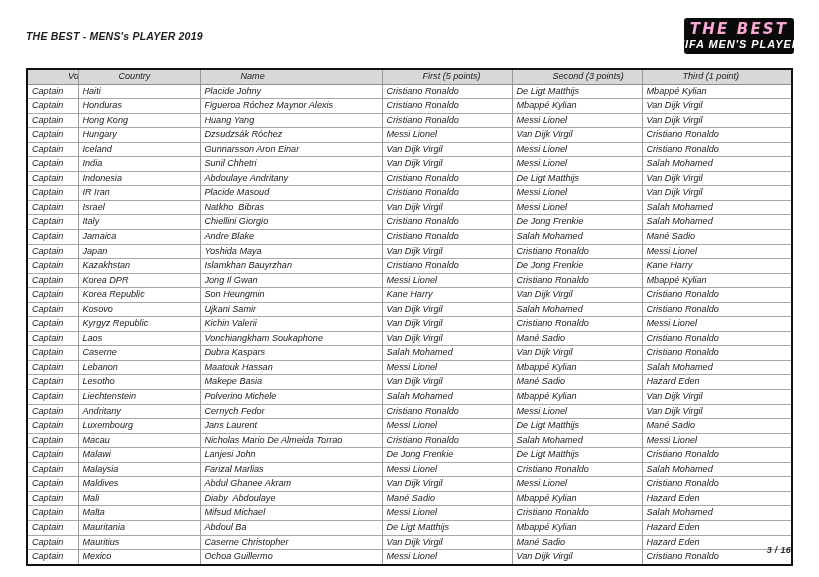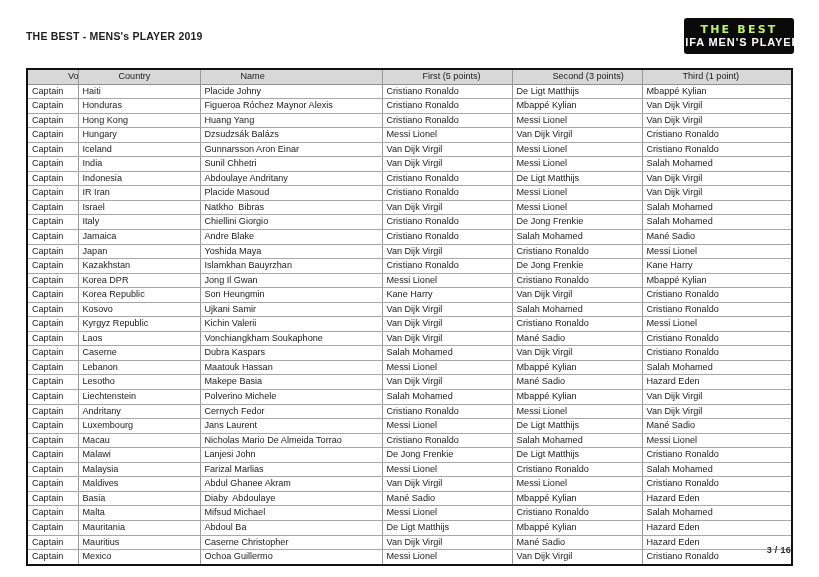--- a/index.html
+++ b/index.html
@@ -14,20 +14,21 @@
     color: #1b1b1b;
     overflow: hidden;
     position: relative;
   }
 
   .page {
     position: relative;
     width: 819px;
     height: 577px;
     box-sizing: border-box;
+    font-style: italic;
   }
 
   
   .doc-title {
     position: absolute;
     left: 26px;
     top: 30px;
     font-size: 10.5px;
     font-weight: bold;
     letter-spacing: 0.2px;
@@ -44,23 +45,23 @@
     background: #0a0a0a;
     border-radius: 3px;
     display: flex;
     flex-direction: column;
     align-items: center;
     justify-content: center;
     gap: 2px;
   }
   .brand-logo .logo-main {
     font-family: "DejaVu Sans", sans-serif;
-    font-size: 11px;
+    font-size: 15px;
     font-weight: bold;
-    color: #bef264;
+    color: #f9a8d4;
     letter-spacing: 2.2px;
     line-height: 1;
     white-space: nowrap;
     text-align: center;
   }
   .brand-logo .logo-sub {
     font-family: "Liberation Sans", sans-serif;
     font-size: 11px;
     font-weight: bold;
     color: #ffffff;
@@ -186,21 +187,21 @@
             <td>Captain</td>
             <td>Hong Kong</td>
             <td>Huang Yang</td>
             <td>Cristiano Ronaldo</td>
             <td>Messi Lionel</td>
             <td>Van Dijk Virgil</td>
           </tr>
           <tr>
             <td>Captain</td>
             <td>Hungary</td>
-            <td>Dzsudzsák Balázs</td>
+            <td>Dzsudzsák Róchez</td>
             <td>Messi Lionel</td>
             <td>Van Dijk Virgil</td>
             <td>Cristiano Ronaldo</td>
           </tr>
           <tr>
             <td>Captain</td>
             <td>Iceland</td>
             <td>Gunnarsson Aron Einar</td>
             <td>Van Dijk Virgil</td>
             <td>Messi Lionel</td>
@@ -385,21 +386,21 @@
           <tr>
             <td>Captain</td>
             <td>Maldives</td>
             <td>Abdul Ghanee Akram</td>
             <td>Van Dijk Virgil</td>
             <td>Messi Lionel</td>
             <td>Cristiano Ronaldo</td>
           </tr>
           <tr>
             <td>Captain</td>
-            <td>Basia</td>
+            <td>Mali</td>
             <td>Diaby  Abdoulaye</td>
             <td>Mané Sadio</td>
             <td>Mbappé Kylian</td>
             <td>Hazard Eden</td>
           </tr>
           <tr>
             <td>Captain</td>
             <td>Malta</td>
             <td>Mifsud Michael</td>
             <td>Messi Lionel</td>

